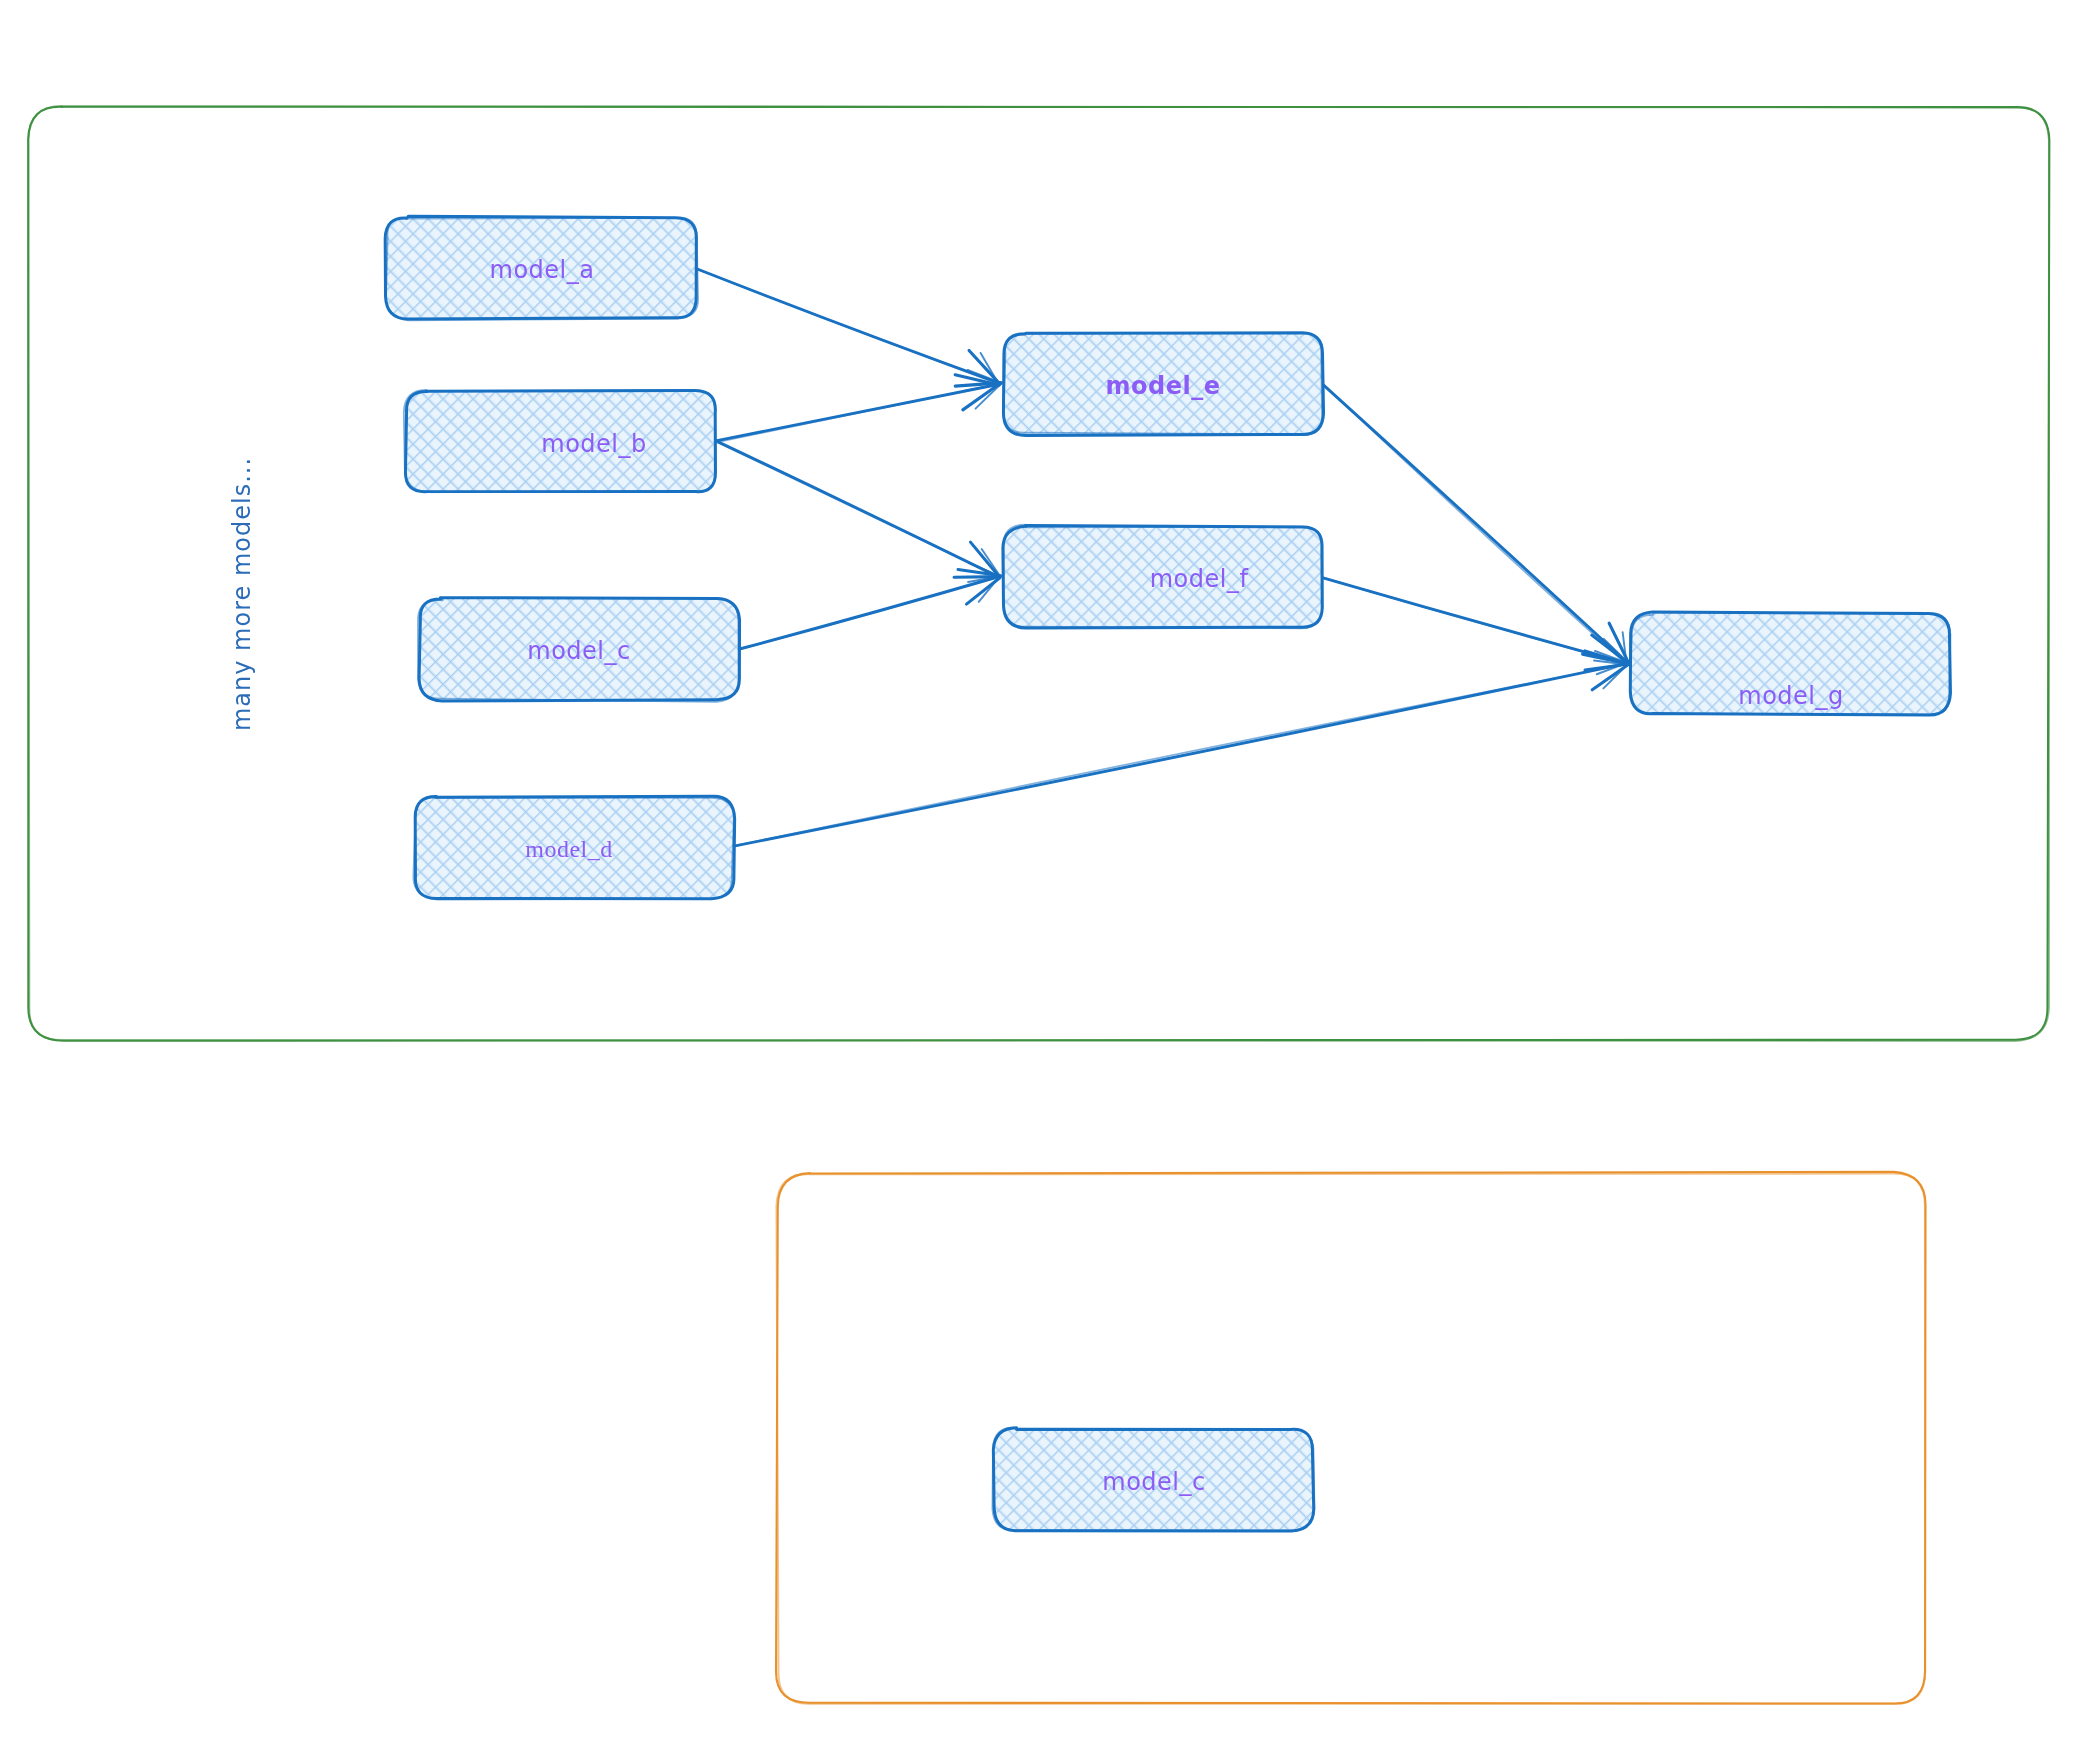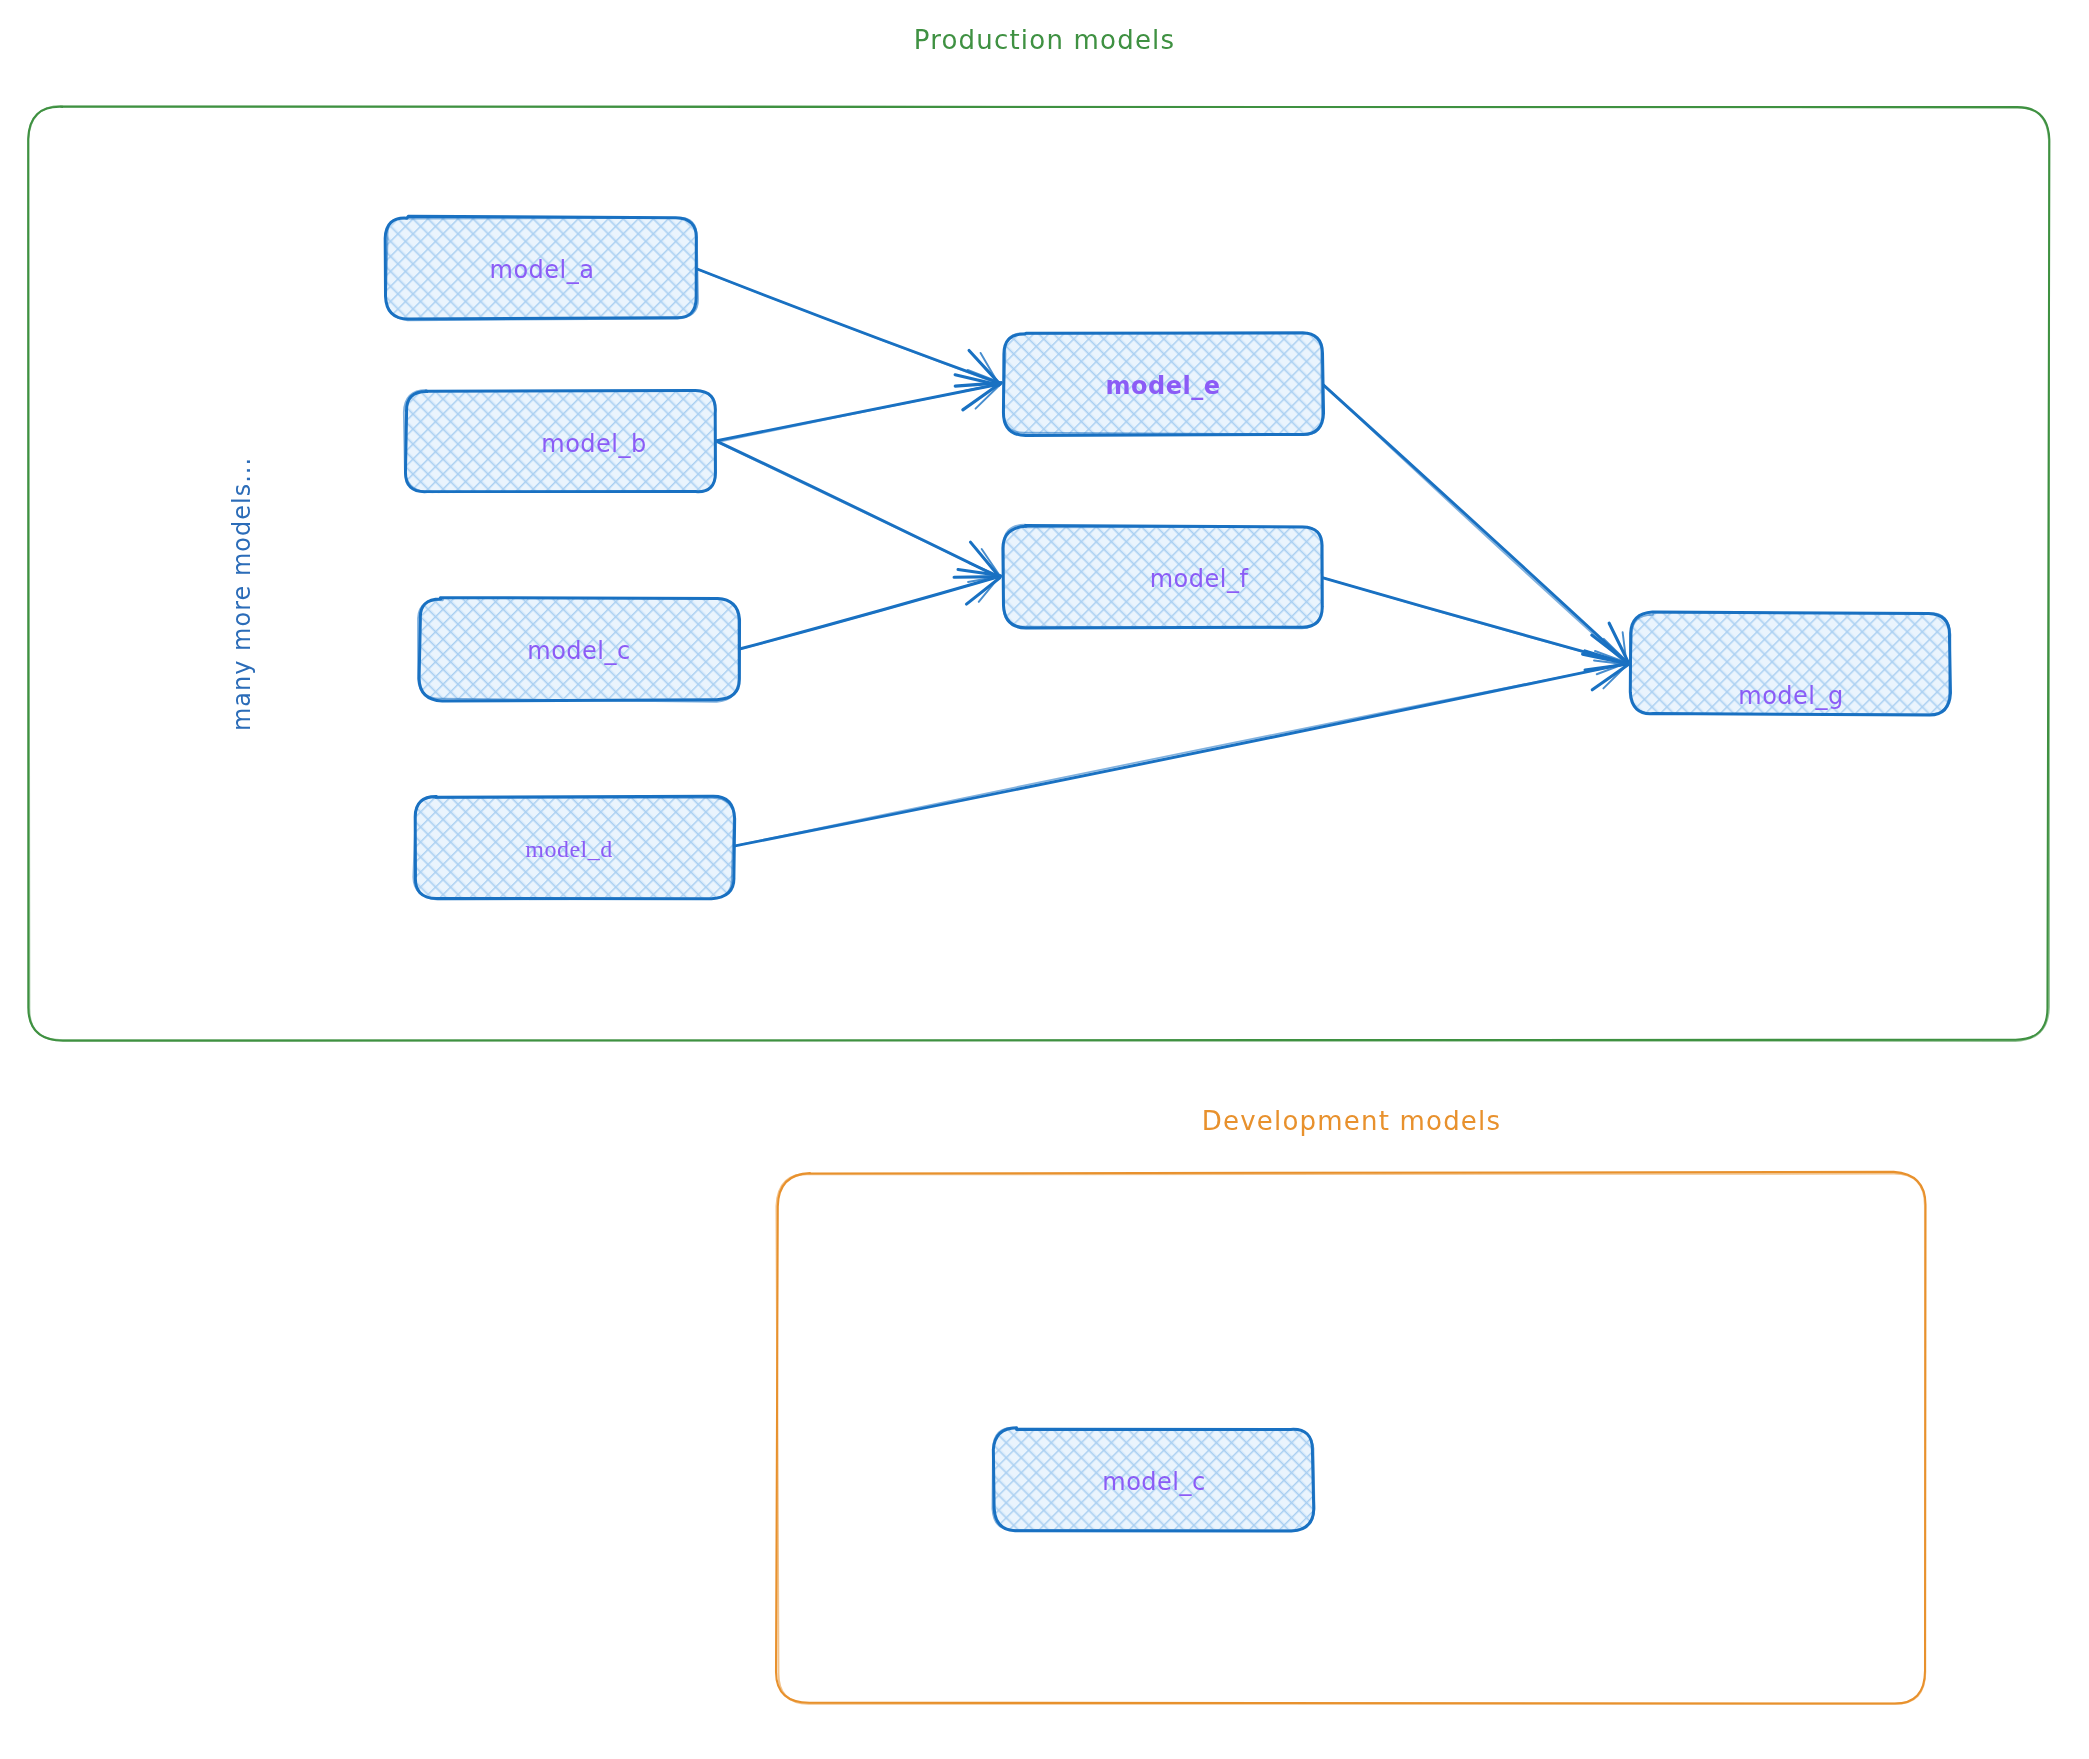--- a/index.html
+++ b/index.html
@@ -39,23 +39,21 @@
     color:#2b6cb8;
     white-space:nowrap;
     letter-spacing:1px;
   }
 </style>
 </head>
 <body>
 
 <div id="stage">
 
-  <div class="grp-title" id="prod-title">Production models</div>
-
-  <div class="grp-title" id="dev-title">Development models</div>
+
 
   <svg id="scene" viewBox="0 0 2164 1822">
     <defs>
       <pattern id="hatch" width="11" height="11" patternUnits="userSpaceOnUse" patternTransform="rotate(45)">
         <rect width="11" height="11" fill="#eaf4fd"></rect>
         <line x1="0" y1="0" x2="0" y2="11" stroke="#a5cdf1" stroke-width="3"></line>
         <line x1="0" y1="0" x2="11" y2="0" stroke="#a5cdf1" stroke-width="3"></line>
       </pattern>
       <pattern id="hatch2" width="11" height="11" patternUnits="userSpaceOnUse" patternTransform="rotate(-45)">
         <line x1="0" y1="0" x2="0" y2="11" stroke="#b9d9f5" stroke-width="2.4" opacity="0.75"></line>

